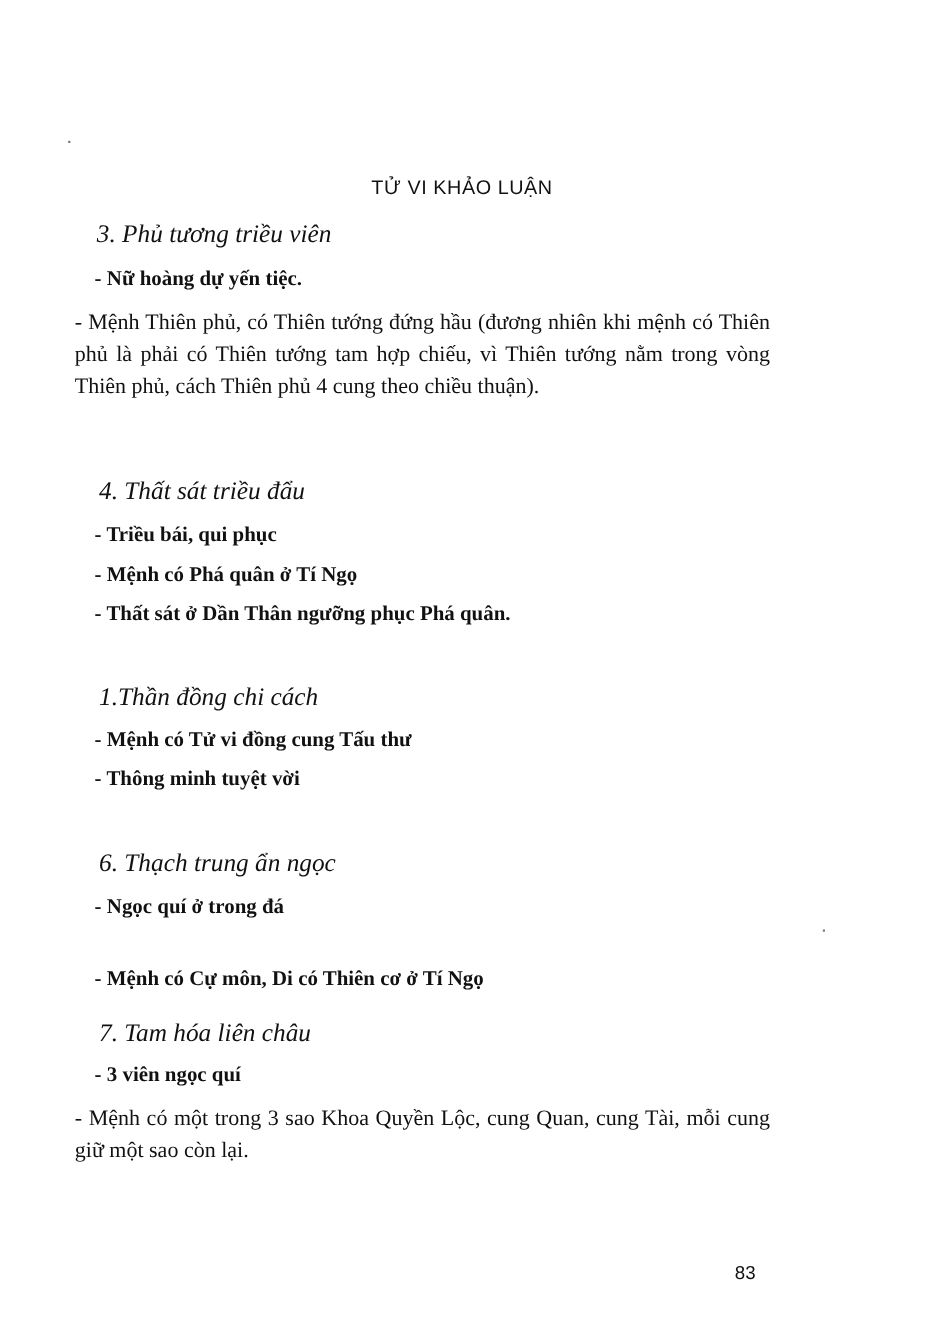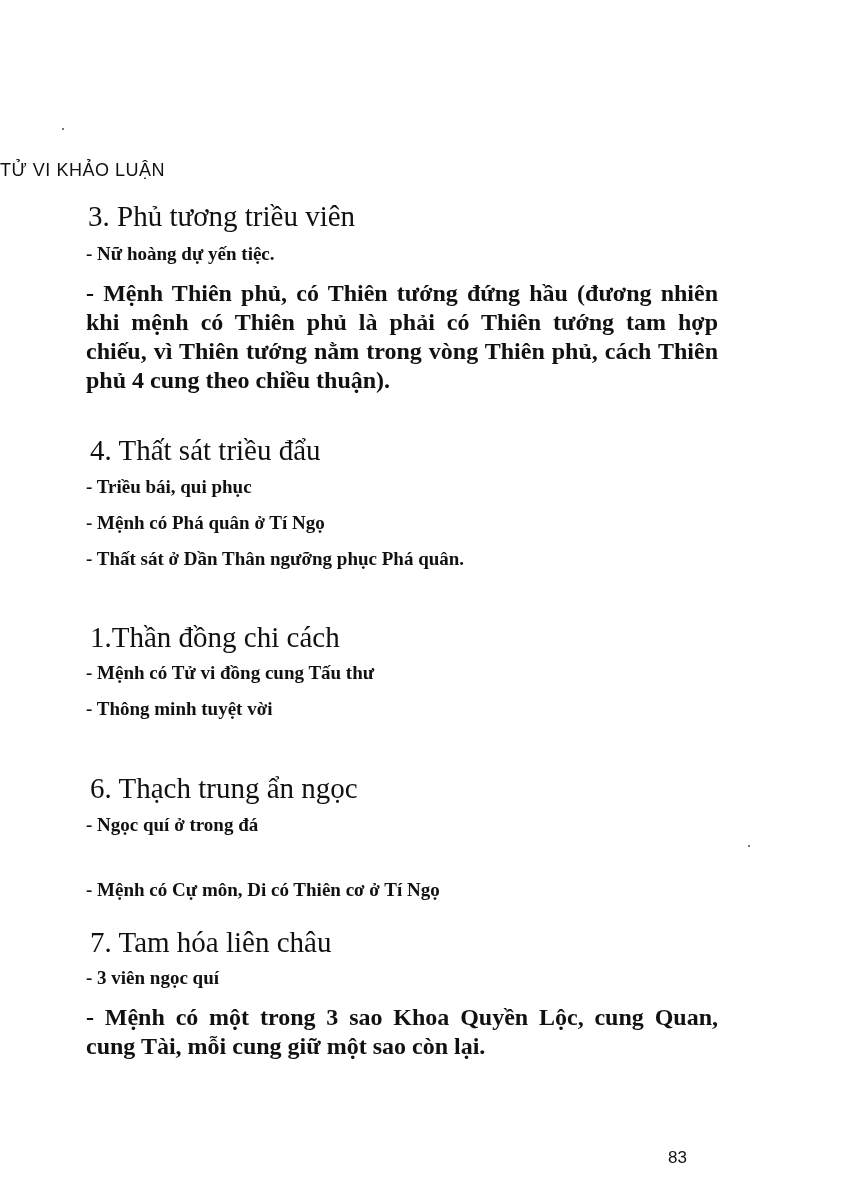--- a/index.html
+++ b/index.html
@@ -1,22 +1,22 @@
 <!DOCTYPE html>
 <html><head>
 <meta charset="utf-8">
 <style>
   html, body { margin: 0; padding: 0; background: #ffffff; }
   body { width: 860px; height: 1200px; position: relative; overflow: hidden;
          font-family: "Liberation Serif", serif; color: #111; }
-  .header { position: absolute; top: 160px; left: 0; width: 840px; text-align: left;
+  .header { position: absolute; top: 160px; left: 0; width: 840px; text-align: center;
             font-family: "Liberation Sans", sans-serif; font-size: 18px; letter-spacing: 0.5px; }
-  .heading { position: absolute; left: 88px; font-size: 29px; }
+  .heading { position: absolute; left: 88px; font-style: italic; font-size: 23px; }
   .line { position: absolute; left: 86px; font-weight: bold; font-size: 19px; white-space: nowrap; }
-  .para { position: absolute; left: 86px; width: 632px; font-weight: bold; font-size: 24px;
+  .para { position: absolute; left: 68px; width: 632px; font-weight: normal; font-size: 20px;
           line-height: 29px; text-align: justify; }
   .pageno { position: absolute; top: 1148px; left: 668px; font-family: "Liberation Sans", sans-serif;
             font-weight: normal; font-size: 17px; }
   .dot { position: absolute; width: 2px; height: 2px; background: #777; }
 </style>
 </head>
 <body>
 
 <div class="dot" style="top:128px;left:62px;"></div>
 <div class="dot" style="top:845px;left:748px;"></div>

